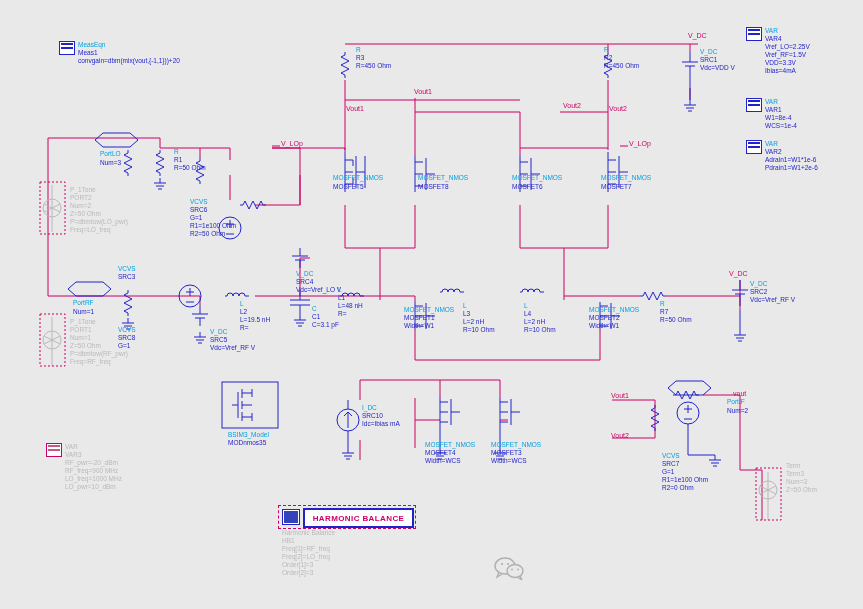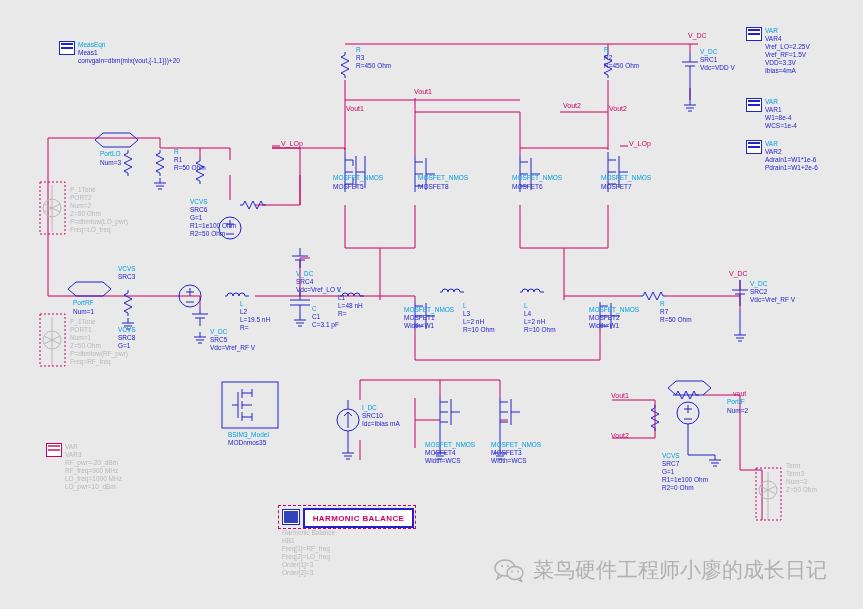--- a/index.html
+++ b/index.html
@@ -519,14 +519,13 @@
   <svg class="wmicon" viewBox="0 0 30 24">
     <ellipse cx="11" cy="10" rx="10" ry="8" fill="none" stroke="#b0b0b0" stroke-width="1.4"></ellipse>
     <path d="M5,16 L3,21 L8,18" fill="none" stroke="#b0b0b0" stroke-width="1.4"></path>
     <circle cx="8" cy="8" r="1.1" fill="#b0b0b0"></circle>
     <circle cx="14" cy="8" r="1.1" fill="#b0b0b0"></circle>
     <ellipse cx="21" cy="15" rx="8" ry="6.5" fill="#e9e9e9" stroke="#b0b0b0" stroke-width="1.4"></ellipse>
     <path d="M26,20 L28,24 L24,21.5" fill="none" stroke="#b0b0b0" stroke-width="1.4"></path>
     <circle cx="18" cy="13.5" r="0.9" fill="#b0b0b0"></circle>
     <circle cx="24" cy="13.5" r="0.9" fill="#b0b0b0"></circle>
   </svg>
-  <span>菜鸟硬件工程师小廖的成长日记</span>
 </div>
 
 </body></html>

